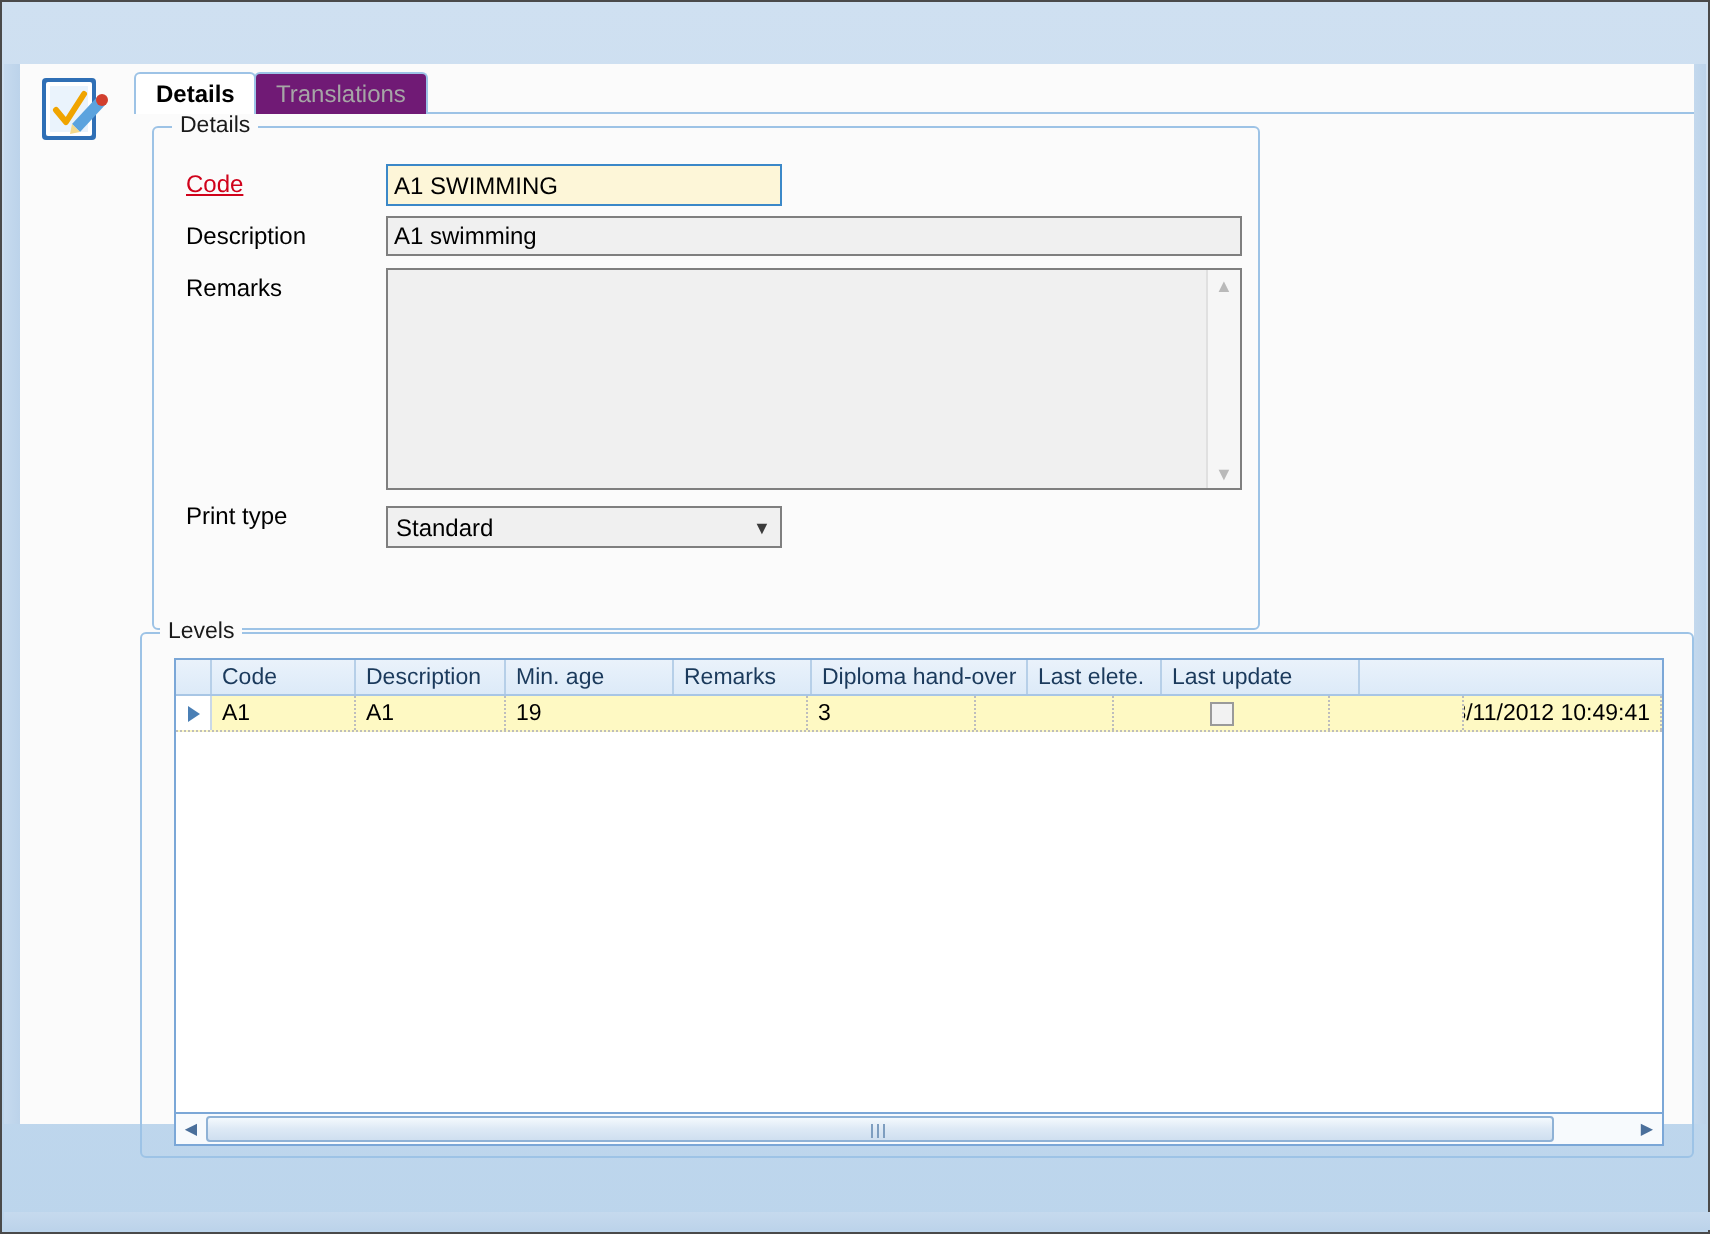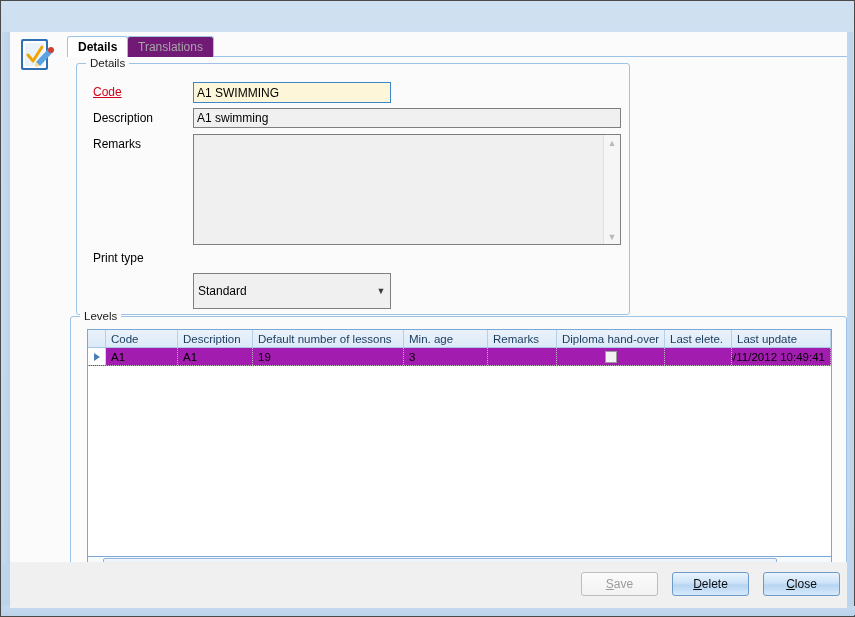--- a/index.html
+++ b/index.html
@@ -285,28 +285,27 @@
     display: flex; align-items: center; justify-content: center;
   }
   .vscroll .arrow.up { top: 0; }
   .vscroll .arrow.down { bottom: 0; }
 
   .combo {
     position: absolute;
     left: 116px;
     top: 189px;
     width: 198px;
-    height: 36px;
+    height: 21px;
     box-sizing: border-box;
     border: 1px solid #7f7f7f;
     background: #f0f0f0;
     display: flex;
     align-items: center;
     cursor: default;
-    margin-top: 20px;
   }
   .combo .val {
     flex: 1 1 auto;
     padding-left: 4px;
     font-size: 12px;
     white-space: nowrap;
     overflow: hidden;
   }
   .combo .drop {
     flex: 0 0 18px;
@@ -349,21 +348,21 @@
     overflow: hidden;
     cursor: default;
     display: flex;
     align-items: center;
   }
   .gh.indicator { border-right: 1px solid #b6cfe8; padding:0; }
   .grid-row {
     display: flex;
     height: 18px;
     box-sizing: border-box;
-    background: #a21caf;
+    background: #fef9c3;
     border-bottom: 1px dotted #bdbdbd;
   }
   .gc {
     box-sizing: border-box;
     font-size: 11.5px;
     color: #000000;
     padding: 1px 0 0 5px;
     border-right: 1px dotted #bdbdbd;
     white-space: nowrap;
     overflow: hidden;
@@ -555,21 +554,20 @@
       </div>
 
       <div class="groupbox" id="group-levels">
         <div class="group-legend">Levels</div>
 
         <div class="grid">
           <div class="grid-head">
             <div class="gh indicator" style="width:18px;"></div>
             <div class="gh" style="width:72px;">Code</div>
             <div class="gh" style="width:75px;">Description</div>
-            <div class="gh" style="width:151px;">Default number of lessons</div>
             <div class="gh" style="width:84px;">Min. age</div>
             <div class="gh" style="width:69px;">Remarks</div>
             <div class="gh" style="width:108px;">Diploma hand-over</div>
             <div class="gh" style="width:67px;">Last elete.</div>
             <div class="gh" style="width:99px;">Last update</div>
           </div>
 
           <div class="grid-row">
             <div class="gc indicator" style="width:18px;">
               <span class="row-arrow"></span>
@@ -592,26 +590,15 @@
           <div class="hs-track">
             <div class="hs-thumb">
               <span class="hs-grip"></span>
             </div>
           </div>
           <div class="hs-arrow">▶</div>
         </div>
       </div>
     </div>
 
-    <div class="bottombar">
-      <div class="btn disabled" id="btn-save">
-        <span><u>S</u>ave</span>
-      </div>
-      <div class="btn" id="btn-delete">
-        <span><u>D</u>elete</span>
-      </div>
-      <div class="btn" id="btn-close">
-        <span><u>C</u>lose</span>
-      </div>
-    </div>
 
   </div>
 </div>
 
 </body></html>

